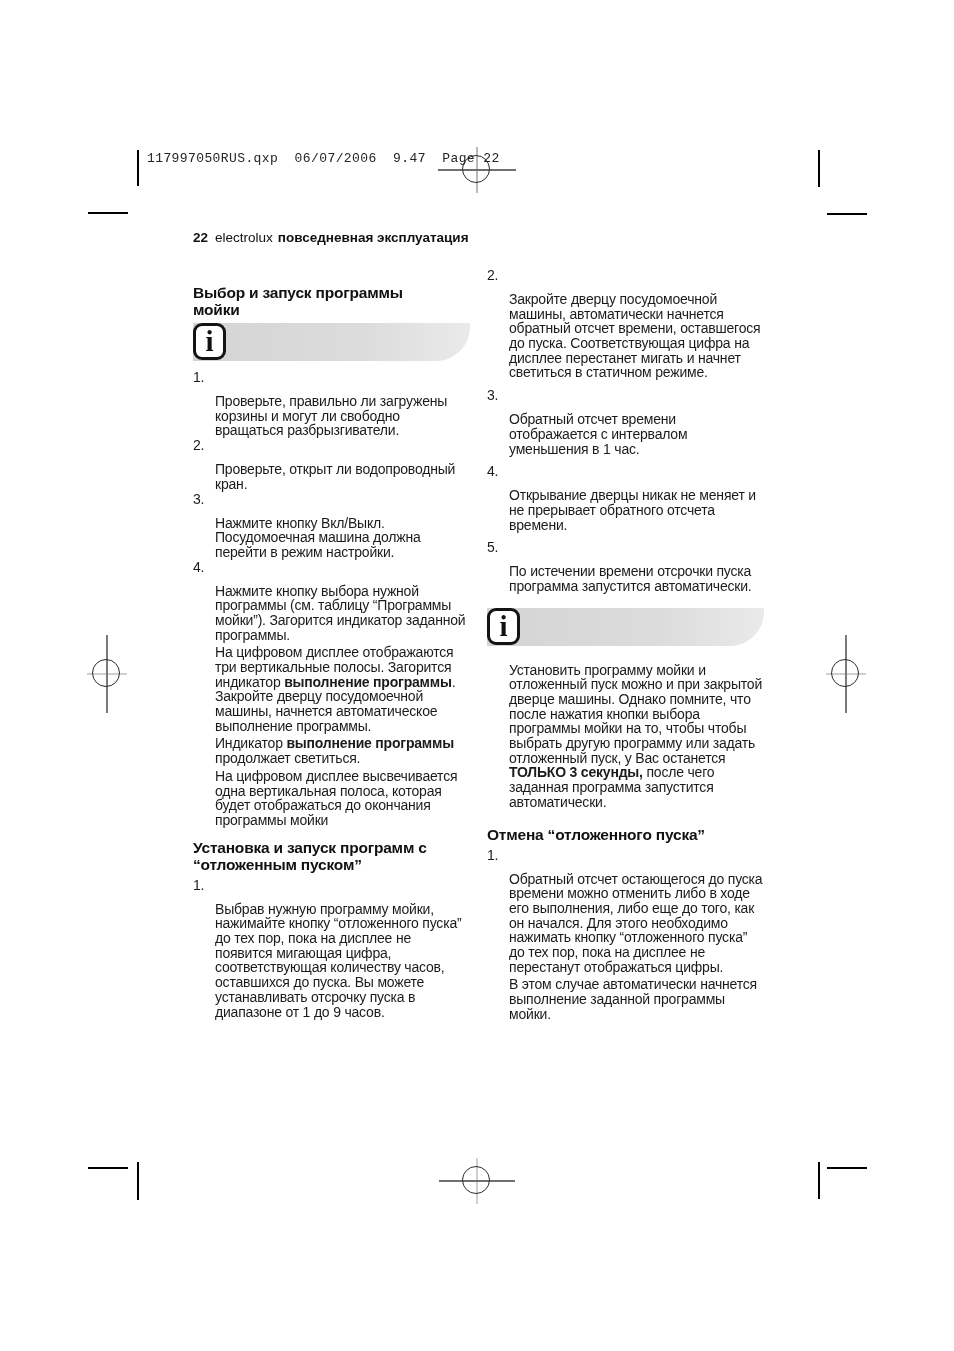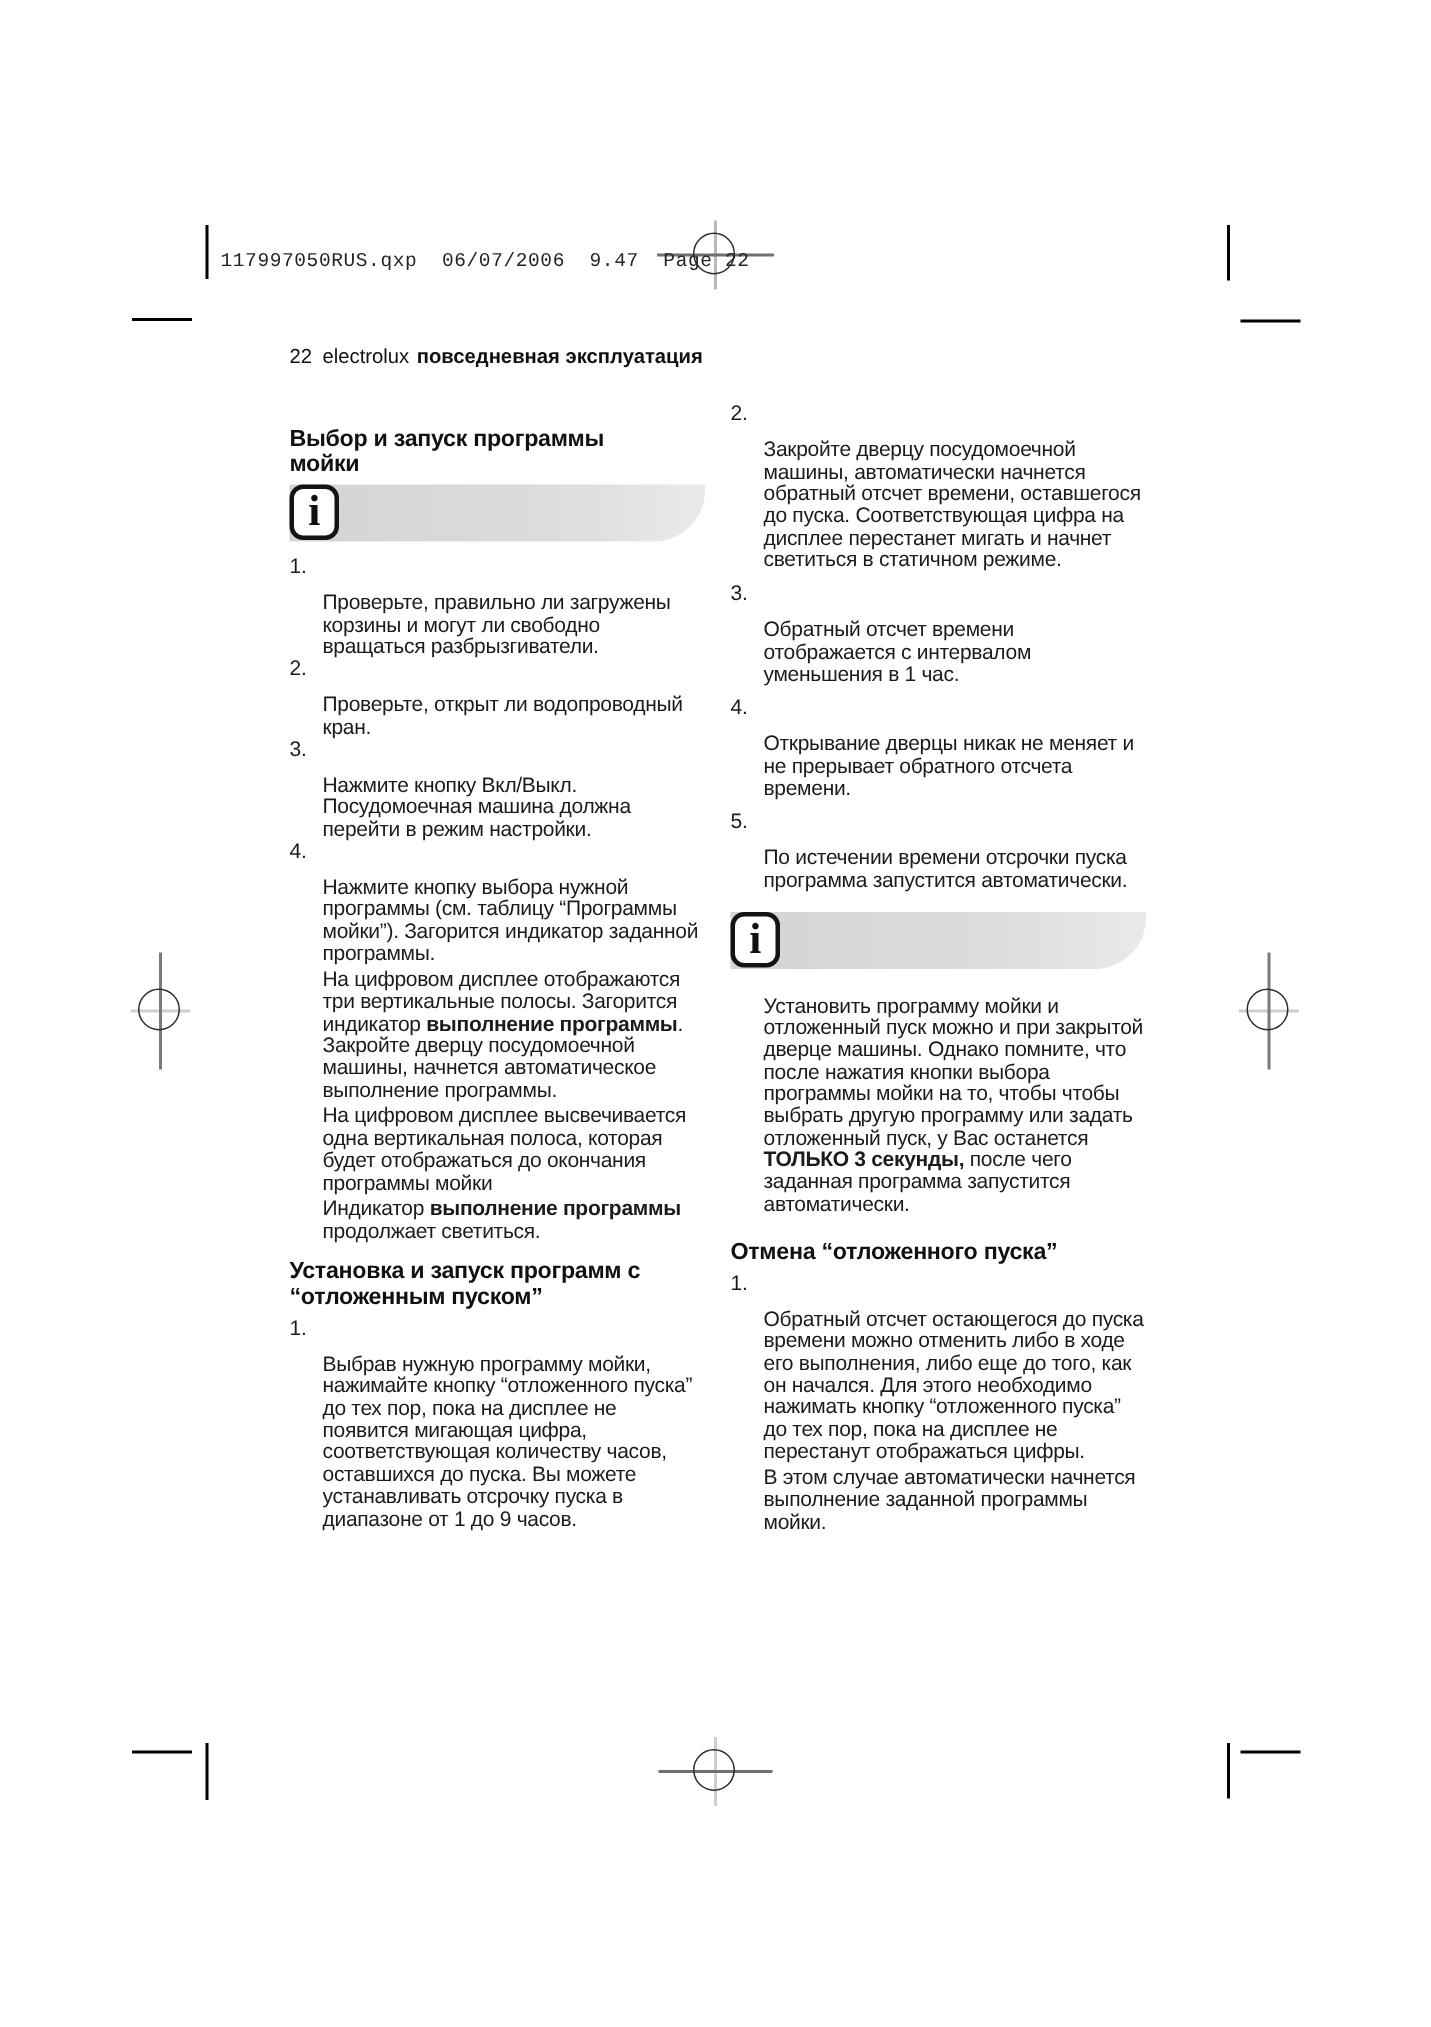--- a/index.html
+++ b/index.html
@@ -16,27 +16,27 @@
 
   
   .reg { position:absolute; }
   .reg i { display:block; position:absolute; }
   .reg .rh { left:0; width:100%; top:50%; height:1.4px; margin-top:-0.7px; background:#8f8f8f; }
   .reg .rv { top:0; height:100%; left:50%; width:1.4px; margin-left:-0.7px; background:#b9b9b9; }
   .reg .rc { left:50%; top:50%; width:26px; height:26px; margin:-14.6px 0 0 -14.6px;
              border:1.7px solid #2c2c2c; border-radius:50%; background:transparent; }
 
   .print-line {
-    position:absolute; left:147px; top:166px;
+    position:absolute; left:147px; top:151px;
     font-family:"Liberation Mono","DejaVu Sans Mono",monospace;
     font-size:13px; letter-spacing:0.4px; color:#242424; white-space:pre;
   }
 
   .page-header { position:absolute; left:193px; top:230px; font-size:13.5px; color:#111; }
-  .page-header .num { font-weight:400; margin-right:7px; }
+  .page-header .num { font-weight:700; margin-right:7px; }
   .page-header .brand { font-weight:400; }
   .page-header .section { font-weight:700; margin-left:5px; }
 
   .col { position:absolute; top:268px; width:277px; font-size:14px; line-height:1.05; letter-spacing:-0.2px; }
   .col-left  { left:193px; }
   .col-right { left:487px; }
 
   .h { font-weight:700; font-size:15.5px; line-height:1.1; letter-spacing:-0.2px; margin:16px 0 5px 0; color:#111; }
   .h.first { max-width:252px; }
   .h.mid { margin-top:11px; }
@@ -127,22 +127,22 @@
       <span class="n">3.</span>
       <div class="b">
           <p><span>Нажмите кнопку Вкл/Выкл. Посудомоечная машина должна перейти в режим настройки.</span></p>
         </div>
     </div>
     <div class="li">
       <span class="n">4.</span>
       <div class="b">
         <p><span>Нажмите кнопку выбора нужной программы (см. таблицу “Программы мойки”). Загорится индикатор заданной программы.</span></p>
         <p><span>На цифровом дисплее отображаются три вертикальные полосы. Загорится индикатор </span><b>выполнение программы</b><span>. Закройте дверцу посудомоечной машины, начнется автоматическое выполнение программы.</span></p>
+        <p><span>Индикатор </span><b>выполнение программы</b><span> продолжает светиться.</span></p>
         <p><span>На цифровом дисплее высвечивается одна вертикальная полоса, которая будет отображаться до окончания программы мойки</span></p>
-        <p><span>Индикатор </span><b>выполнение программы</b><span> продолжает светиться.</span></p>
       </div>
     </div>
 
     <div class="h mid">Установка и запуск программ с “отложенным пуском”</div>
 
     <div class="li">
       <span class="n">1.</span>
       <div class="b">
           <p><span>Выбрав нужную программу мойки, нажимайте кнопку “отложенного пуска” до тех пор, пока на дисплее не появится мигающая цифра, соответствующая количеству часов, оставшихся до пуска. Вы можете устанавливать отсрочку пуска в диапазоне от 1 до 9 часов.</span></p>
         </div>

